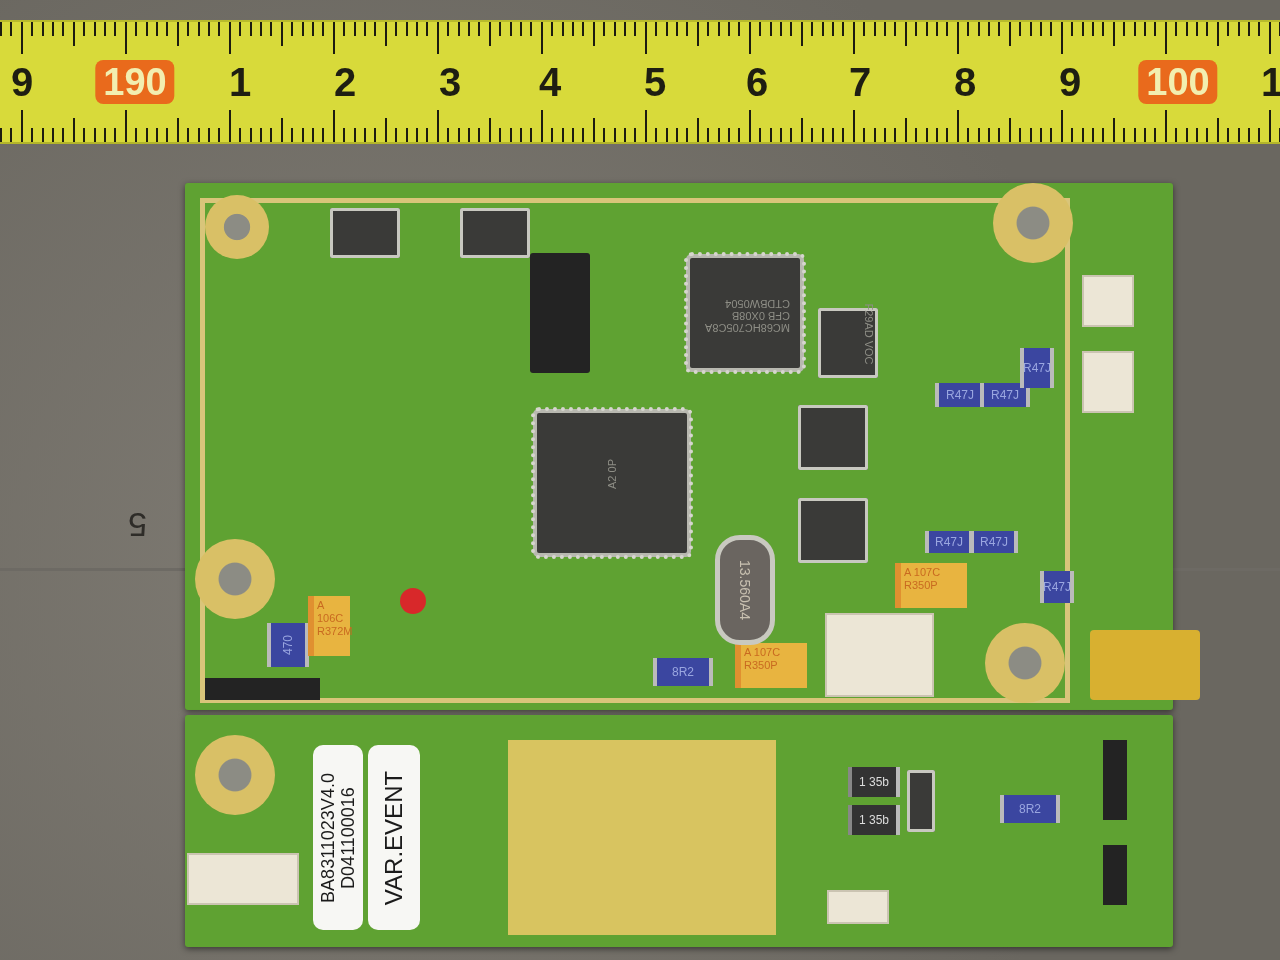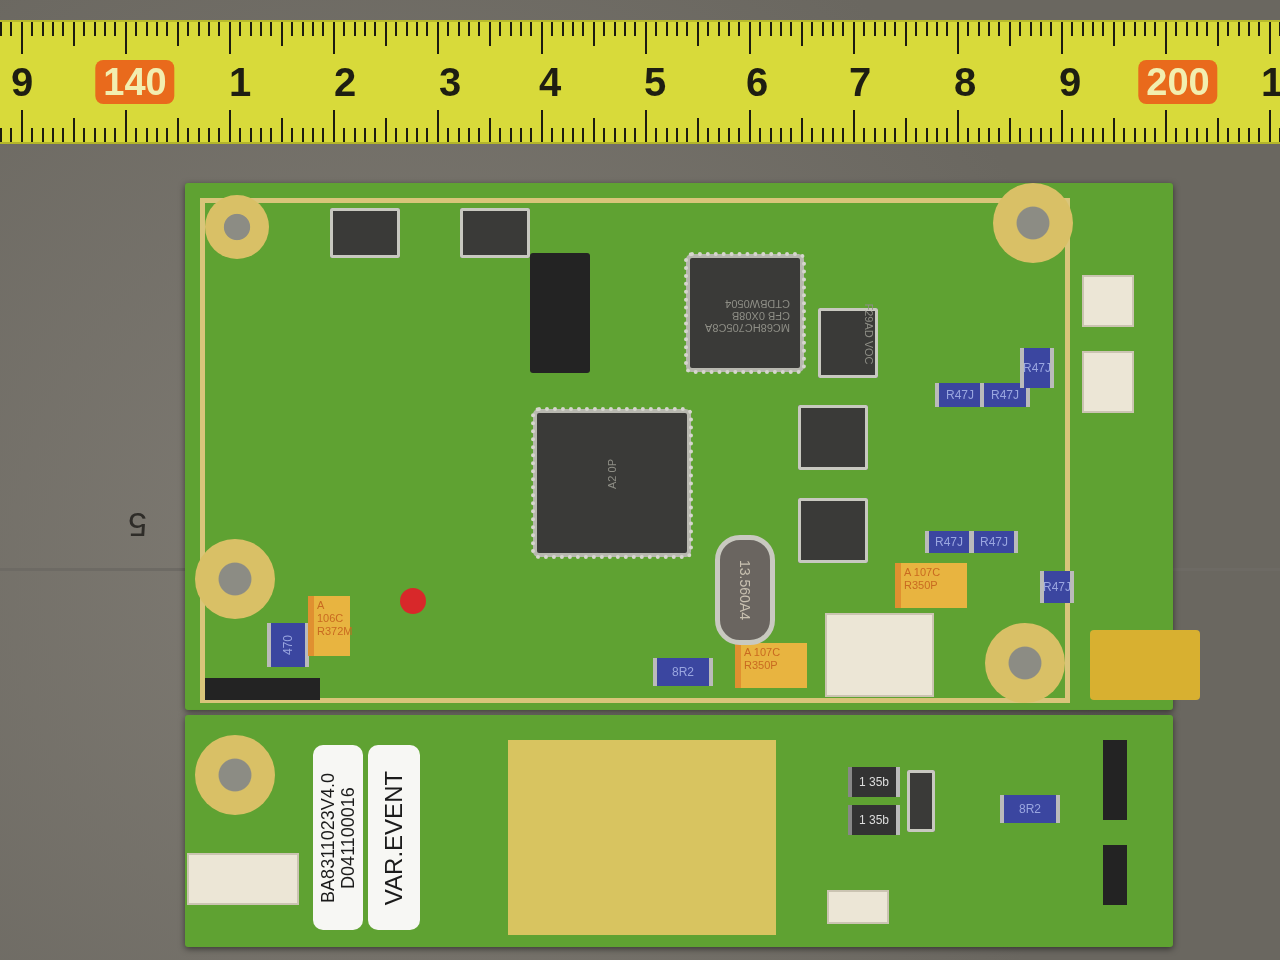--- a/index.html
+++ b/index.html
@@ -281,31 +281,31 @@
     <div class="tick" style="left: 1237.6px; height: 14px; bottom: 0px;"></div>
     <div class="tick" style="left: 1248px; height: 14px; top: 0px;"></div>
     <div class="tick" style="left: 1248px; height: 14px; bottom: 0px;"></div>
     <div class="tick" style="left: 1258.4px; height: 14px; top: 0px;"></div>
     <div class="tick" style="left: 1258.4px; height: 14px; bottom: 0px;"></div>
     <div class="tick" style="left: 1268.8px; height: 32px; top: 0px;"></div>
     <div class="tick" style="left: 1268.8px; height: 32px; bottom: 0px;"></div>
     <div class="tick" style="left: 1279.2px; height: 14px; top: 0px;"></div>
     <div class="tick" style="left: 1279.2px; height: 14px; bottom: 0px;"></div>
     <div class="tnum" style="left: 22px;">9</div>
-    <div class="tbadge" style="left: 135px;">140</div>
+    <div class="tbadge" style="left: 135px;">190</div>
     <div class="tnum" style="left: 240px;">1</div>
     <div class="tnum" style="left: 345px;">2</div>
     <div class="tnum" style="left: 450px;">3</div>
     <div class="tnum" style="left: 550px;">4</div>
     <div class="tnum" style="left: 655px;">5</div>
     <div class="tnum" style="left: 757px;">6</div>
     <div class="tnum" style="left: 860px;">7</div>
     <div class="tnum" style="left: 965px;">8</div>
     <div class="tnum" style="left: 1070px;">9</div>
-    <div class="tbadge" style="left: 1178px;">200</div>
+    <div class="tbadge" style="left: 1178px;">100</div>
     <div class="tnum" style="left: 1272px;">1</div>
   </div>
 
 <div class="pcb pcb-top">
   <div class="goldframe" style="left:15px;top:15px;width:860px;height:495px;"></div>
   <div class="hole" style="left:20px;top:12px;width:64px;height:64px;"></div>
   <div class="hole" style="left:808px;top:0px;width:80px;height:80px;"></div>
   <div class="hole" style="left:10px;top:356px;width:80px;height:80px;"></div>
   <div class="hole" style="left:800px;top:440px;width:80px;height:80px;"></div>
 

